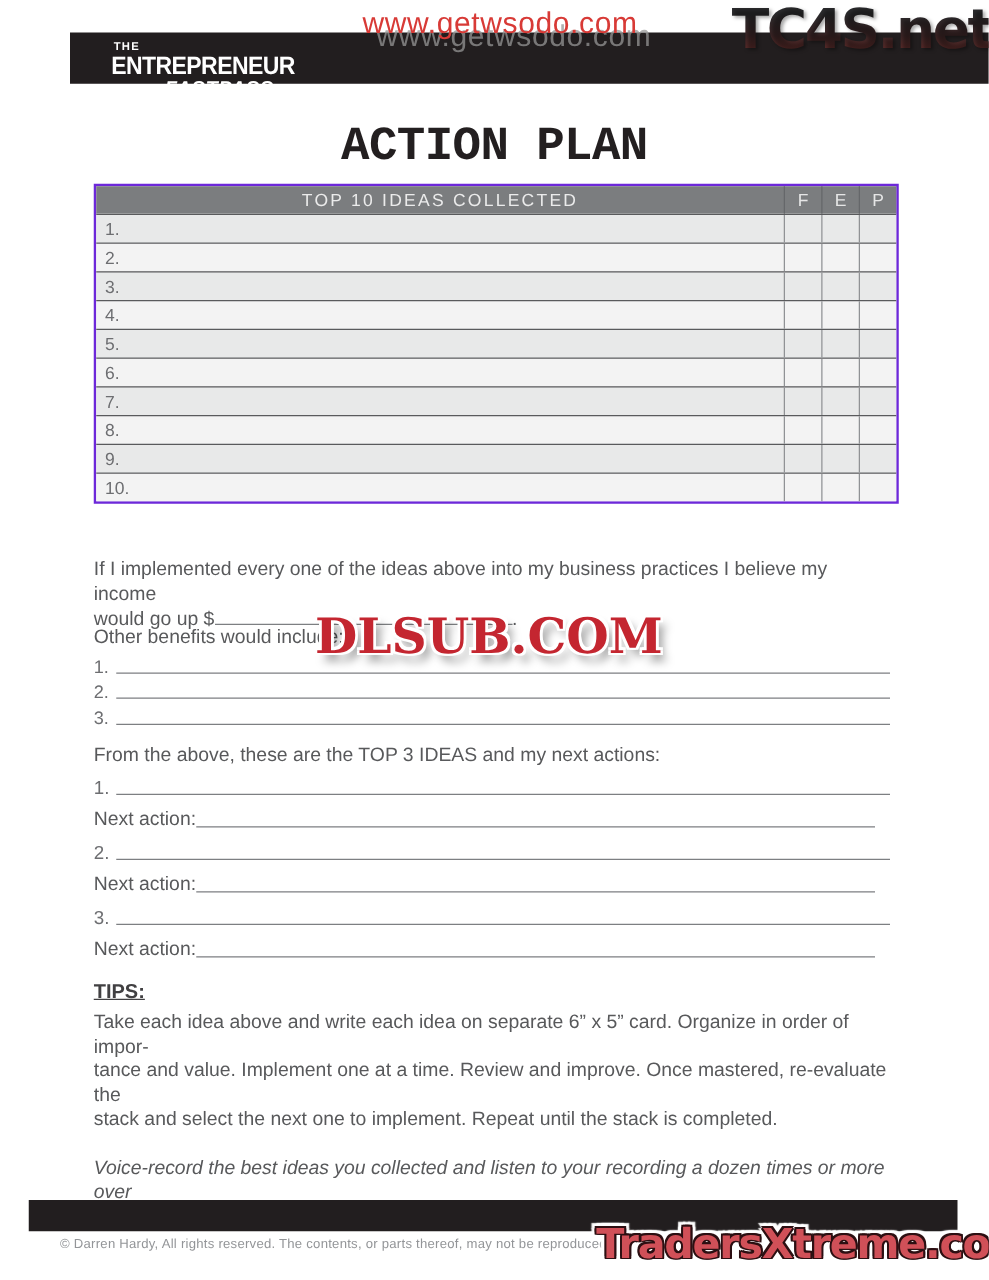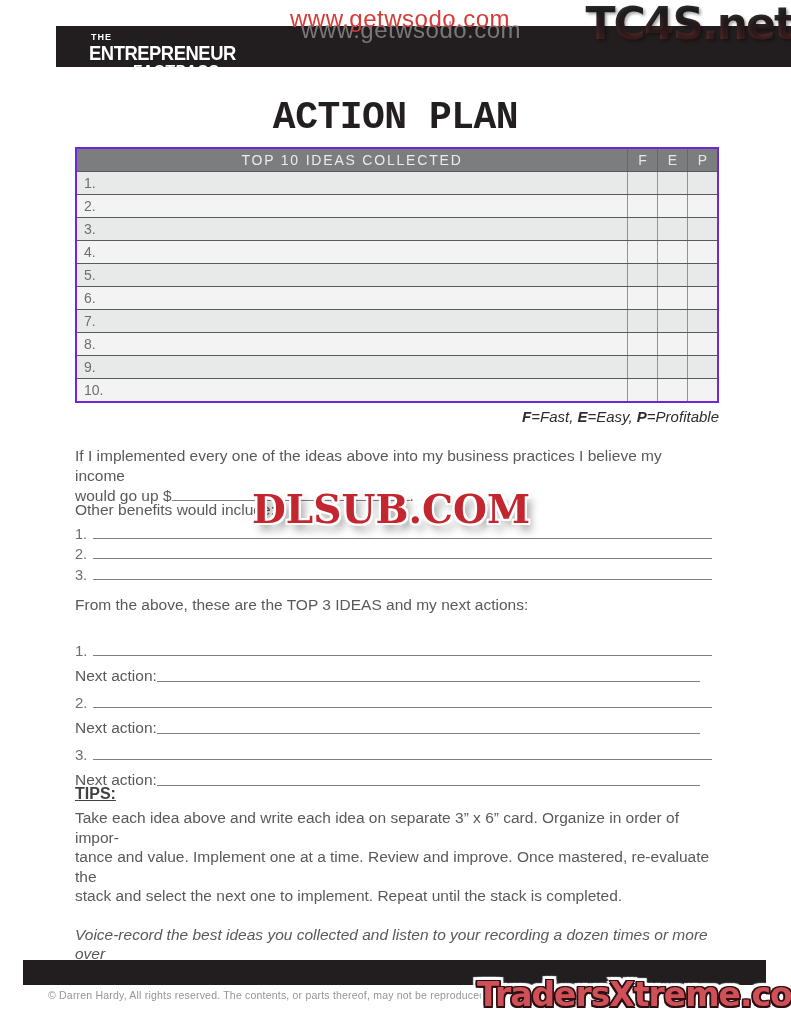--- a/index.html
+++ b/index.html
@@ -84,21 +84,21 @@
     position:absolute; left:252px; top:486px; z-index:5;
     font-family:"DejaVu Serif","Liberation Serif",serif;
     font-size:39px; font-weight:bold; letter-spacing:0px; color:#c42630;
     text-shadow:
       -2px -2px 0 #ffffff, 2px -2px 0 #ffffff, -2px 2px 0 #ffffff, 2px 2px 0 #ffffff,
       0 -2px 0 #ffffff, 0 2px 0 #ffffff, -2px 0 0 #ffffff, 2px 0 0 #ffffff,
       5px 7px 8px rgba(0,0,0,0.4);
   }
 
   .top3 { position:absolute; left:75px; top:596px; width:637px; }
-  .top3-heading { font-size:15.5px; margin-bottom:28px; }
+  .top3-heading { font-size:15.5px; margin-bottom:8px; }
   .idea-row { display:flex; align-items:flex-end; height:17px; margin-bottom:9px; font-size:15px; color:#6d6e71; }
   .idea-row .num { width:18px; }
   .idea-row .fill-line { flex:1; height:1px; margin-bottom:3px; }
   .na-row { display:flex; align-items:flex-end; height:17px; margin-bottom:9px; font-size:15.5px; color:#58595b; width:625px; }
   .na-row .na-label { white-space:nowrap; }
   .na-row .fill-line { flex:1; height:1px; margin-bottom:3px; }
 
   .tips { position:absolute; left:75px; top:785px; width:645px; }
   .tips-heading { font-size:16px; font-weight:bold; color:#414042; margin-bottom:5px;text-decoration:underline; }
   .tips-p { font-size:15.5px; line-height:19.5px; white-space:pre-line; }
@@ -198,23 +198,20 @@
       <div class="cell-mark"></div>
     </div>
     <div class="trow even">
       <div class="cell-label">10.</div>
       <div class="cell-mark"></div>
       <div class="cell-mark"></div>
       <div class="cell-mark"></div>
     </div>
   </div>
 
-  <div class="legend">
-    <b>F</b><span>=Fast, </span><b>E</b><span>=Easy, </span><b>P</b><span>=Profitable</span>
-  </div>
 
   <div class="income">
     <span>If I implemented every one of the ideas above into my business practices I believe my income</span><br>
     <span>would go up $</span><span class="fill-line dollar-line"></span><span>.</span>
   </div>
 
   <div class="benefits">
     <div class="benefits-heading">Other benefits would include:</div>
     <div class="rows">
       <div class="benefit-row">
@@ -260,21 +257,21 @@
         <span class="fill-line"></span>
     </div>
     <div class="na-row">
       <span class="na-label">Next action:</span>
         <span class="fill-line"></span>
     </div>
   </div>
 
   <div class="tips">
     <div class="tips-heading">TIPS:</div>
-    <div class="tips-p">Take each idea above and write each idea on separate 3” x 6” card. Organize in order of impor-
+    <div class="tips-p">Take each idea above and write each idea on separate 6” x 5” card. Organize in order of impor-
 tance and value. Implement one at a time. Review and improve. Once mastered, re-evaluate the
 stack and select the next one to implement. Repeat until the stack is completed.</div>
     <div class="tips-p">Voice-record the best ideas you collected and listen to your recording a dozen times or more over
 the next 30 days. I know sounds foolish, but it is incredibly effective. Try it.</div>
   </div>
 
   <div class="footer-bar"></div>
   <div class="copyright">© Darren Hardy, All rights reserved. The contents, or parts thereof, may not be reproduced in any</div>
   <div class="wm-traders">TradersXtreme.com</div>
 

